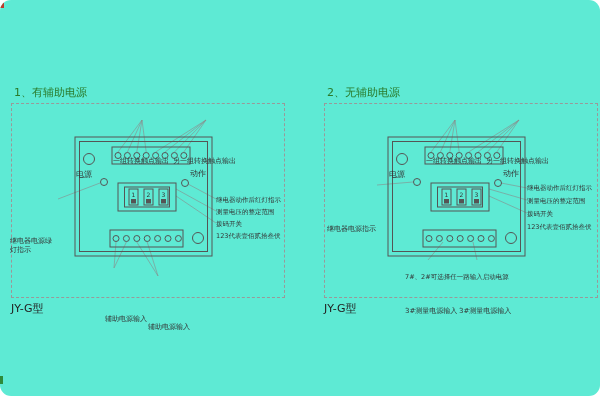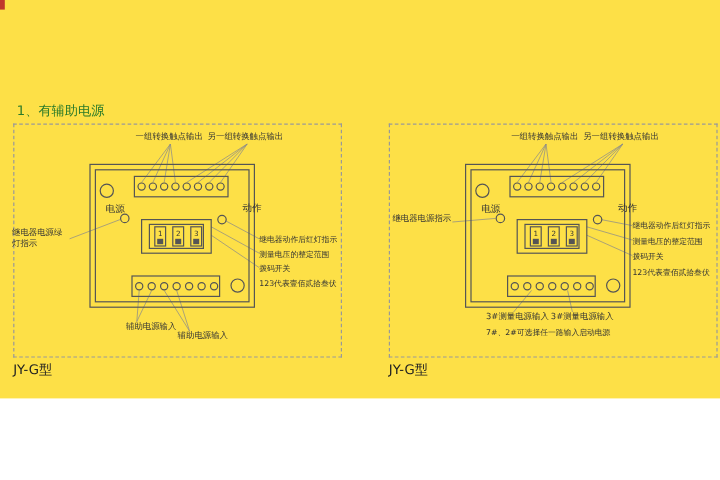--- a/index.html
+++ b/index.html
@@ -1,37 +1,38 @@
 <!DOCTYPE html>
 <html><head>
 <meta charset="utf-8">
 <style>
   html,body { margin:0; padding:0; }
   .page {
-    position:relative; width:600px; height:332px;
-    background:#fde047; overflow:hidden;
+    position:relative; width:600px; height:396px;
+    background:#5eead4; overflow:hidden;
     font-family:"DejaVu Sans","Liberation Sans",sans-serif;
     color:#333;
+    border-radius:11px;
   }
   .corner-mark { position:absolute; }
   .corner-mark.red { left:0; top:0; width:4px; height:8px; background:#c0392b; }
   .corner-mark.green { left:0; top:376px; width:3px; height:8px; background:#2e8b3a; }
 
   .panel { position:absolute; top:85px; width:300px; height:240px; }
   .panel .heading { position:absolute; top:0; left:6px; font-size:11px; color:#2a7a2a; }
   .panel .box {
     position:absolute; top:18px; left:3px; width:272px; height:193px;
     border:1px dashed #999;
   }
   .panel .caption {
     position:absolute; top:216px; left:3px; width:272px;
     font-size:11px; color:#222;
   }
-  .lbl { position:absolute; font-size:7px; line-height:9px; color:#333; }
-  .lbl8 { position:absolute; font-size:8px; line-height:10px; color:#333;margin-left:12px; }
+  .lbl { position:absolute; font-size:7px; line-height:9px; color:#333;margin-top:47px; }
+  .lbl8 { position:absolute; font-size:8px; line-height:10px; color:#333; }
   .lbl-r { position:absolute; font-size:6.5px; line-height:9px; color:#333; white-space:nowrap; }
   .nw { white-space:nowrap; }
 
   svg.diagram { position:absolute; left:0; top:0; }
   svg.diagram * { stroke:#555; fill:none; stroke-width:1; }
   svg.diagram .thin { stroke:#8a8a8a; stroke-width:0.6; }
   svg.diagram .fill { fill:#555; stroke:none; }
   svg.diagram text { fill:#333; stroke:none; font-size:6px; font-family:inherit; }
 </style>
 </head>
@@ -106,20 +107,21 @@
       <div class="lbl-r" style="left:204px;top:116px">拨码开关</div>
       <div class="lbl-r" style="left:204px;top:128px">123代表壹佰贰拾叁伏</div>
       <div class="lbl nw" style="left:93px;top:164px">辅助电源输入</div>
       <div class="lbl nw" style="left:136px;top:172px">辅助电源输入</div>
     </div>
 
     <div class="caption">JY-G型</div>
   </section>
 
   <section class="panel" style="left:321px">
+    <div class="heading">2、无辅助电源</div>
 
     <div class="box">
       <svg class="diagram" width="272" height="191" viewBox="0 0 272 191">
         <path class="thin" d="M130 16 L106 48 M130 16 L115.4 48 M130 16 L124.8 48 M130 16 L134.2 48
                  M194 16 L143.6 48 M194 16 L153 48 M194 16 L162.4 48 M194 16 L171.8 48"></path>
         <path class="thin" d="M52 81 L88 78"></path>
         <path class="thin" d="M176 79 L202 84 M164 85 L202 96 M164 92 L202 109"></path>
         <path class="thin" d="M103 156 L118 138 M152 156 L148 138"></path>
 
         <g>

